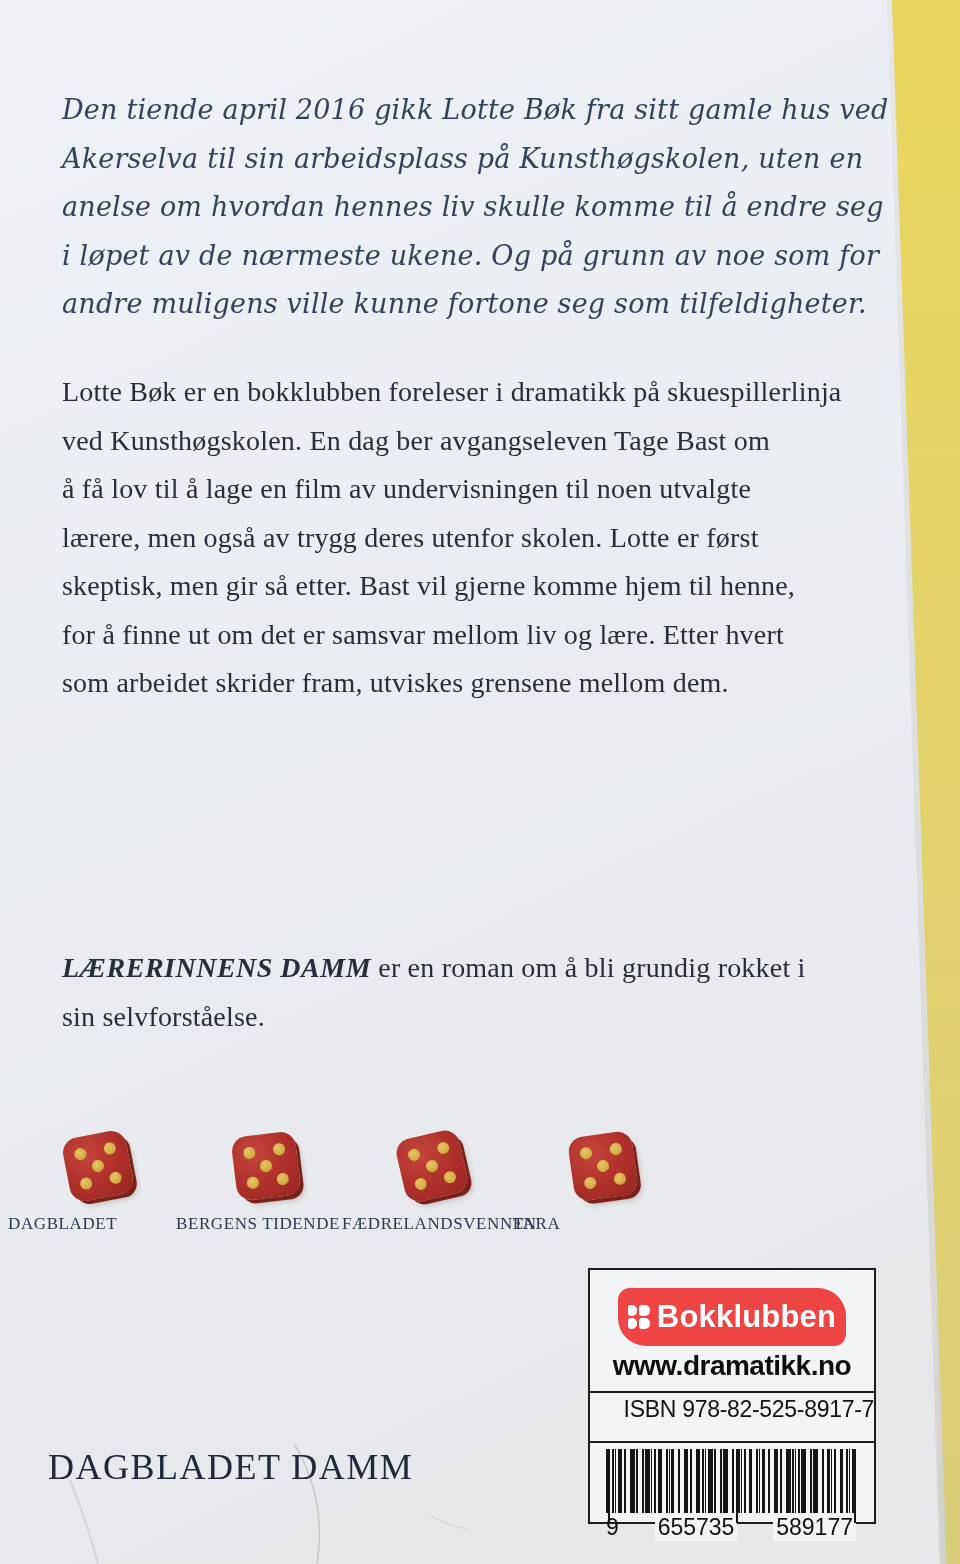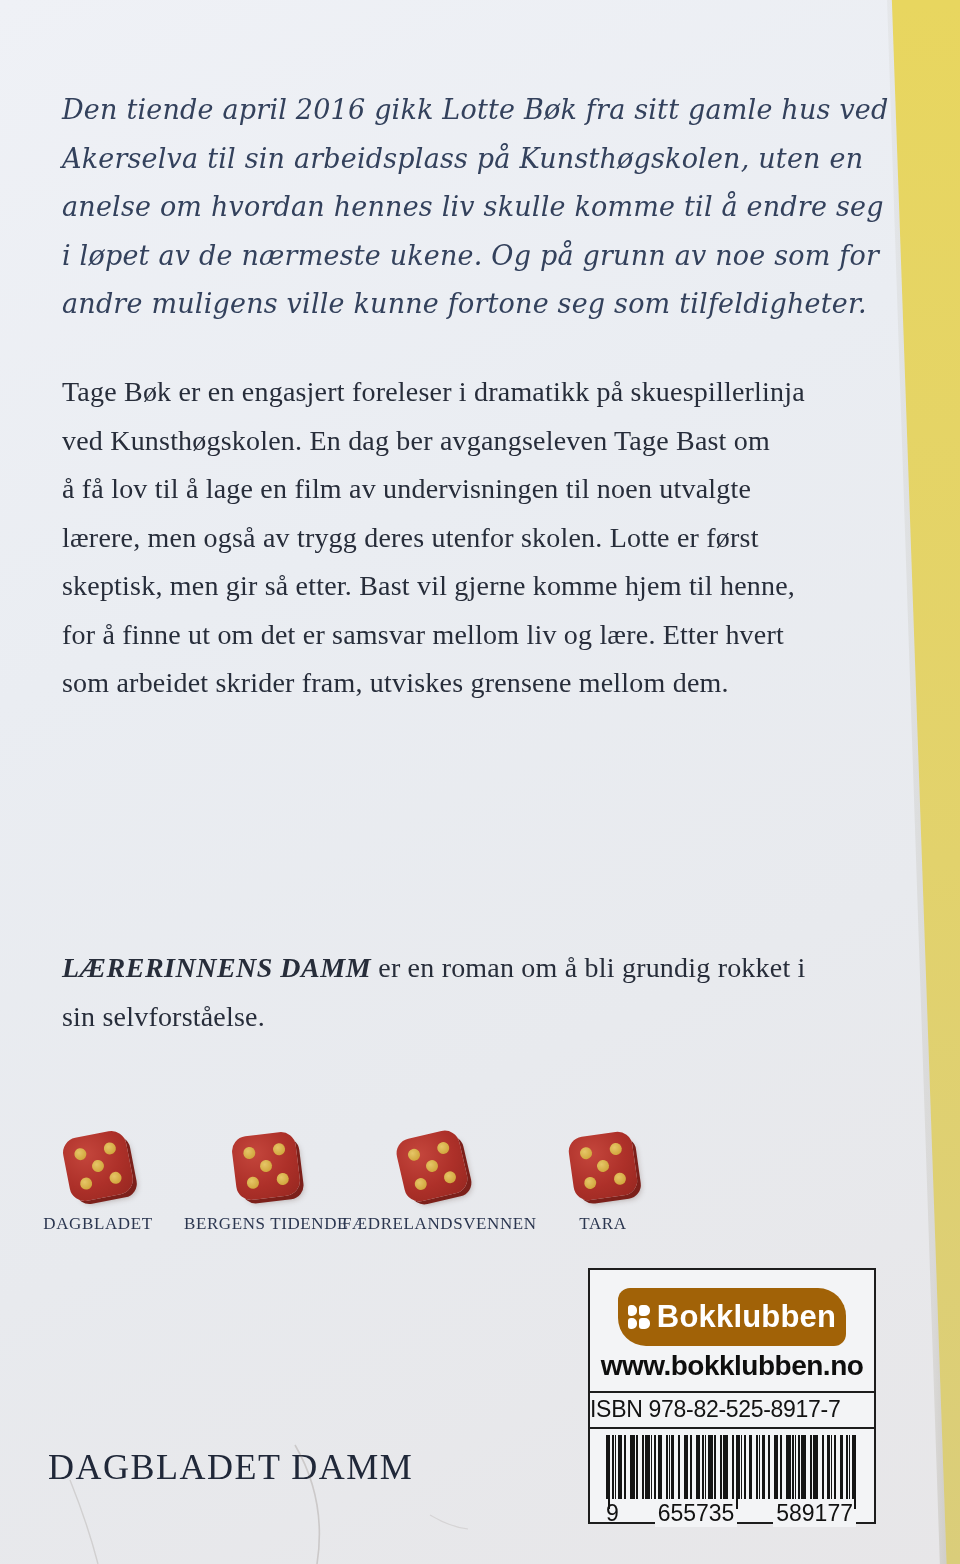--- a/index.html
+++ b/index.html
@@ -53,21 +53,20 @@
     font-style: italic;
     font-weight: bold;
     letter-spacing: 0.5px;
   }
 
   
   .reviews { position: absolute; top: 1134px; left: 0; width: 960px; height: 120px; }
   .review {
     position: absolute;
     width: 180px;
-    text-align: center;
   }
   .review:nth-of-type(1) { left: 8px; }
   .review:nth-of-type(2) { left: 176px; }
   .review:nth-of-type(3) { left: 342px; }
   .review:nth-of-type(4) { left: 513px; }
   .review:nth-of-type(5) { left: 687px; }
   .die {
     position: relative;
     width: 64px; height: 64px;
     margin: 0 auto;
@@ -104,21 +103,21 @@
   .bk-label {
     position: absolute;
     left: 588px; top: 1268px;
     width: 288px; height: 256px;
     background: #f3f4f6;
     border: 2px solid #1d1d1d;
   }
   .bk-pill {
     margin: 18px auto 4px;
     width: 228px; height: 58px;
-    background: #a16207;
+    background: #ef4444;
     border-radius: 12px 28px 12px 28px;
     display: flex;
     align-items: center;
     justify-content: center;
     gap: 7px;
     font-family: "Liberation Sans", sans-serif;
   }
   .bk-icon {
     display: grid;
     grid-template-columns: 9px 11px;
@@ -137,22 +136,22 @@
     font-family: "Liberation Sans", sans-serif;
     font-weight: bold;
     font-size: 28px;
     color: #0e0e0e;
     letter-spacing: -0.5px;
   }
   .bk-isbn {
     margin-top: 9px;
     border-top: 2px solid #1d1d1d;
     border-bottom: 2px solid #1d1d1d;
-    padding: 3px 0 4px;
-    text-align: left;
+    padding: 3px 0 18px;
+    text-align: right;
     font-family: "Liberation Sans", sans-serif;
     font-size: 23px;
     color: #121212;
     letter-spacing: -0.3px;
   }
   .bk-barcode { position: relative; padding: 6px 16px 0; }
   .bars {
     height: 64px;
     background:
       repeating-linear-gradient(90deg, #141414 0 2px, transparent 2px 6px),
@@ -199,21 +198,21 @@
 
     <div class="tline">Den tiende april 2016 gikk Lotte Bøk fra sitt gamle hus ved</div>
         <div class="tline">Akerselva til sin arbeidsplass på Kunsthøgskolen, uten en</div>
         <div class="tline">anelse om hvordan hennes liv skulle komme til å endre seg</div>
         <div class="tline">i løpet av de nærmeste ukene. Og på grunn av noe som for</div>
         <div class="tline">andre muligens ville kunne fortone seg som tilfeldigheter.</div>
       </div>
 
     <div class="para para-body">
 
-    <div class="tline">Tage Bøk er en engasjert foreleser i dramatikk på skuespillerlinja</div>
+    <div class="tline">Lotte Bøk er en bokklubben foreleser i dramatikk på skuespillerlinja</div>
         <div class="tline">ved Kunsthøgskolen. En dag ber avgangseleven Tage Bast om</div>
         <div class="tline">å få lov til å lage en film av undervisningen til noen utvalgte</div>
         <div class="tline">lærere, men også av trygg deres utenfor skolen. Lotte er først</div>
         <div class="tline">skeptisk, men gir så etter. Bast vil gjerne komme hjem til henne,</div>
         <div class="tline">for å finne ut om det er samsvar mellom liv og lære. Etter hvert</div>
         <div class="tline">som arbeidet skrider fram, utviskes grensene mellom dem.</div>
       </div>
 
 
     <div class="para para-closing">
@@ -268,21 +267,21 @@
     <div class="bk-label">
       <div class="bk-pill">
         <span class="bk-icon">
           <span></span>
             <span></span>
             <span></span>
             <span></span>
         </span>
         <span class="bk-brand">Bokklubben</span>
       </div>
-      <div class="bk-website">www.bokklubben.no</div>
+      <div class="bk-website">www.dramatikk.no</div>
       <div class="bk-isbn">ISBN 978-82-525-8917-7</div>
       <div class="bk-barcode">
         <div class="bars"></div>
         <span class="guard guard-l"></span>
         <span class="guard guard-m"></span>
         <span class="guard guard-r"></span>
         <div class="bar-digits">
           <span>9</span>
           <span class="grp">655735</span>
           <span class="grp">589177</span>

